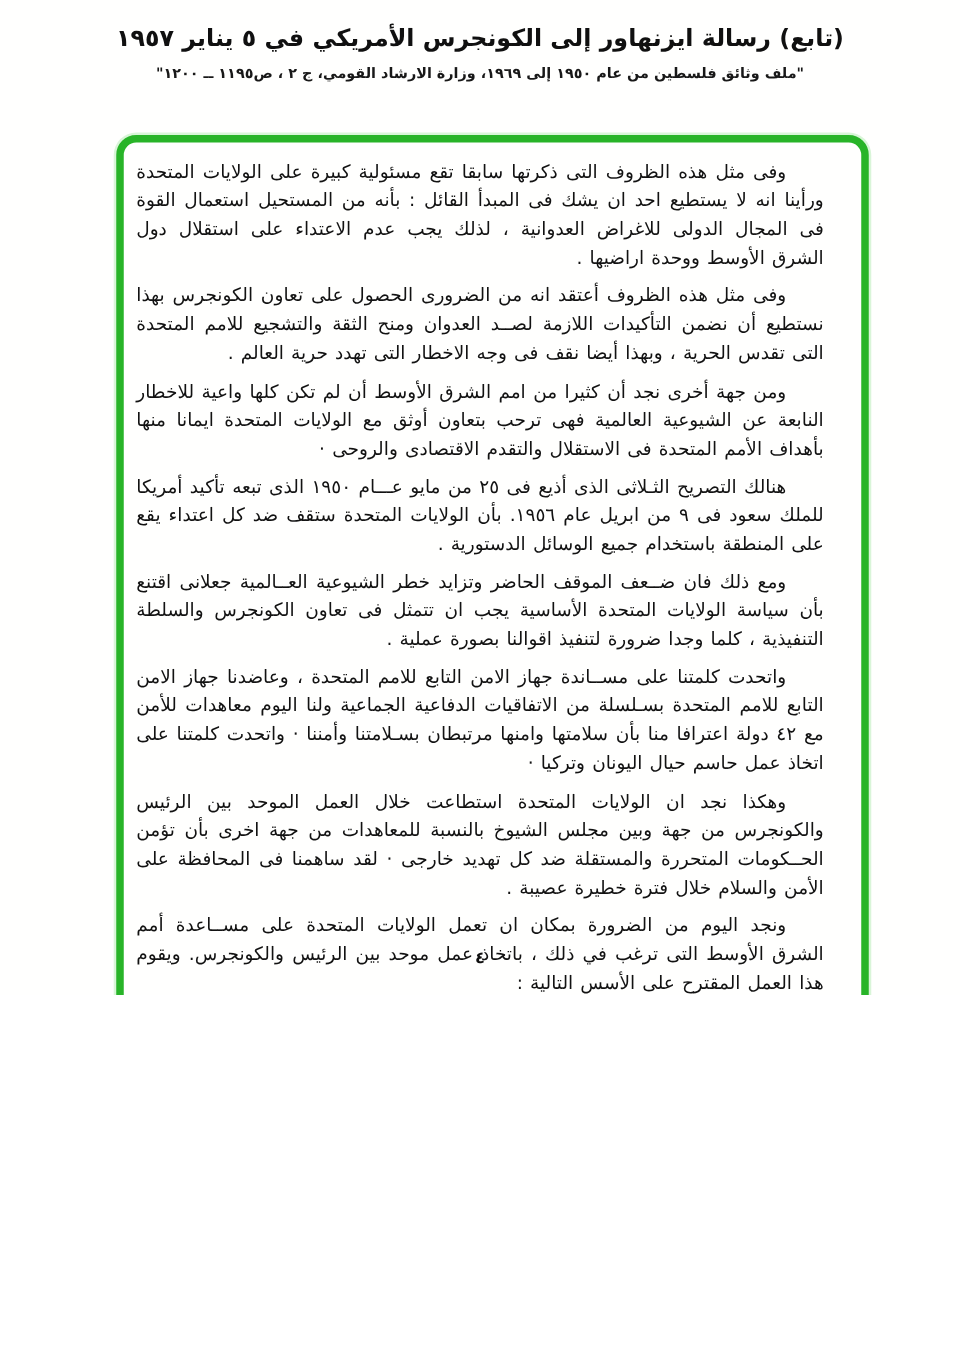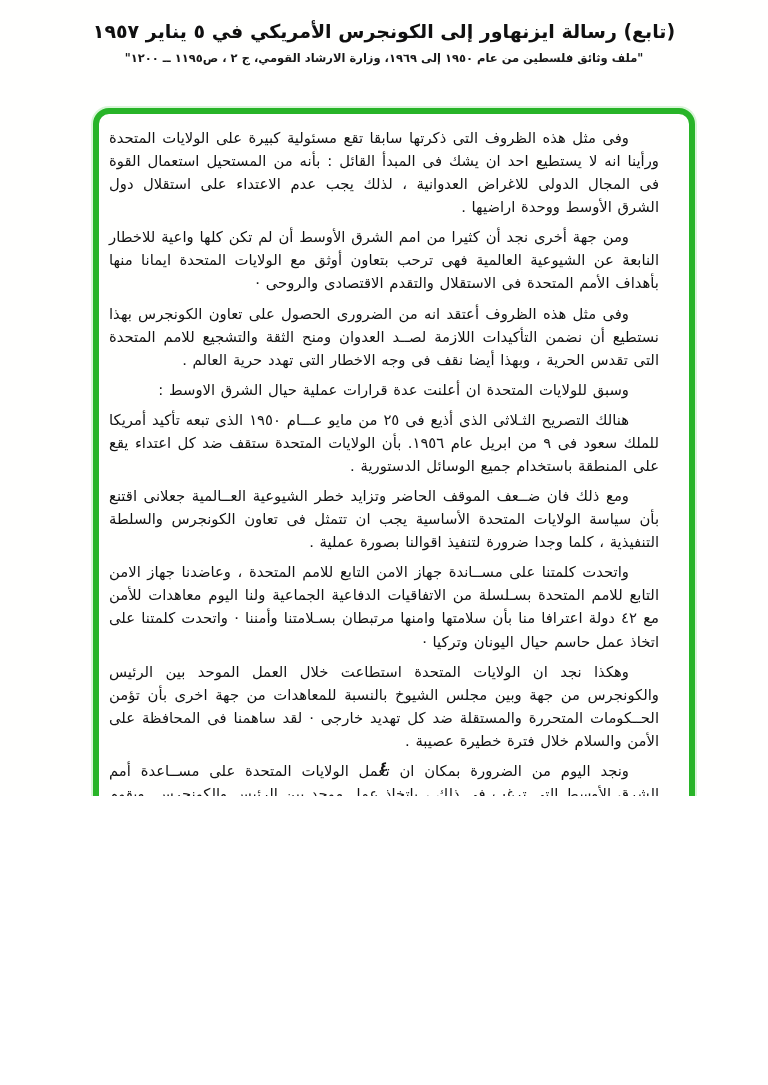--- a/index.html
+++ b/index.html
@@ -74,23 +74,22 @@
 
 <div class="page">
 
   <div class="header">
     <div class="doc-title">(تابع) رسالة ايزنهاور إلى الكونجرس الأمريكي في ٥ يناير ١٩٥٧</div>
     <div class="doc-source">"ملف وثائق فلسطين من عام ١٩٥٠ إلى ١٩٦٩، وزارة الارشاد القومي، ج ٢ ، ص١١٩٥ ــ ١٢٠٠"</div>
   </div>
 
   <div class="text-frame">
     <p>وفى مثل هذه الظروف التى ذكرتها سابقا تقع مسئولية كبيرة على الولايات المتحدة ورأينا انه لا يستطيع احد ان يشك فى المبدأ القائل : بأنه من المستحيل استعمال القوة فى المجال الدولى للاغراض العدوانية ، لذلك يجب عدم الاعتداء على استقلال دول الشرق الأوسط ووحدة اراضيها .</p>
+    <p>وفى مثل هذه الظروف أعتقد انه من الضرورى الحصول على تعاون الكونجرس بهذا نستطيع أن نضمن التأكيدات اللازمة لصــد العدوان ومنح الثقة والتشجيع للامم المتحدة التى تقدس الحرية ، وبهذا أيضا نقف فى وجه الاخطار التى تهدد حرية العالم .</p>
     <p>ومن جهة أخرى نجد أن كثيرا من امم الشرق الأوسط أن لم تكن كلها واعية للاخطار النابعة عن الشيوعية العالمية فهى ترحب بتعاون أوثق مع الولايات المتحدة ايمانا منها بأهداف الأمم المتحدة فى الاستقلال والتقدم الاقتصادى والروحى ·</p>
-    <p>وفى مثل هذه الظروف أعتقد انه من الضرورى الحصول على تعاون الكونجرس بهذا نستطيع أن نضمن التأكيدات اللازمة لصــد العدوان ومنح الثقة والتشجيع للامم المتحدة التى تقدس الحرية ، وبهذا أيضا نقف فى وجه الاخطار التى تهدد حرية العالم .</p>
-    <p>وسبق للولايات المتحدة ان أعلنت عدة قرارات عملية حيال الشرق الاوسط :</p>
     <p>هنالك التصريح الثـلاثى الذى أذيع فى ٢٥ من مايو عـــام ١٩٥٠ الذى تبعه تأكيد أمريكا للملك سعود فى ٩ من ابريل عام ١٩٥٦. بأن الولايات المتحدة ستقف ضد كل اعتداء يقع على المنطقة باستخدام جميع الوسائل الدستورية .</p>
     <p>ومع ذلك فان ضــعف الموقف الحاضر وتزايد خطر الشيوعية العــالمية جعلانى اقتنع بأن سياسة الولايات المتحدة الأساسية يجب ان تتمثل فى تعاون الكونجرس والسلطة التنفيذية ، كلما وجدا ضرورة لتنفيذ اقوالنا بصورة عملية .</p>
     <p>واتحدت كلمتنا على مســاندة جهاز الامن التابع للامم المتحدة ، وعاضدنا جهاز الامن التابع للامم المتحدة بسـلسلة من الاتفاقيات الدفاعية الجماعية ولنا اليوم معاهدات للأمن مع ٤٢ دولة اعترافا منا بأن سلامتها وامنها مرتبطان بسـلامتنا وأمننا · واتحدت كلمتنا على اتخاذ عمل حاسم حيال اليونان وتركيا ·</p>
     <p>وهكذا نجد ان الولايات المتحدة استطاعت خلال العمل الموحد بين الرئيس والكونجرس من جهة وبين مجلس الشيوخ بالنسبة للمعاهدات من جهة اخرى بأن تؤمن الحــكومات المتحررة والمستقلة ضد كل تهديد خارجى · لقد ساهمنا فى المحافظة على الأمن والسلام خلال فترة خطيرة عصيبة .</p>
     <p>ونجد اليوم من الضرورة بمكان ان تعمل الولايات المتحدة على مســاعدة أمم الشرق الأوسط التى ترغب في ذلك ، باتخاذ عمل موحد بين الرئيس والكونجرس. ويقوم هذا العمل المقترح على الأسس التالية :</p>
   </div>
 
   <div class="page-number">٤</div>
 
 </div>

